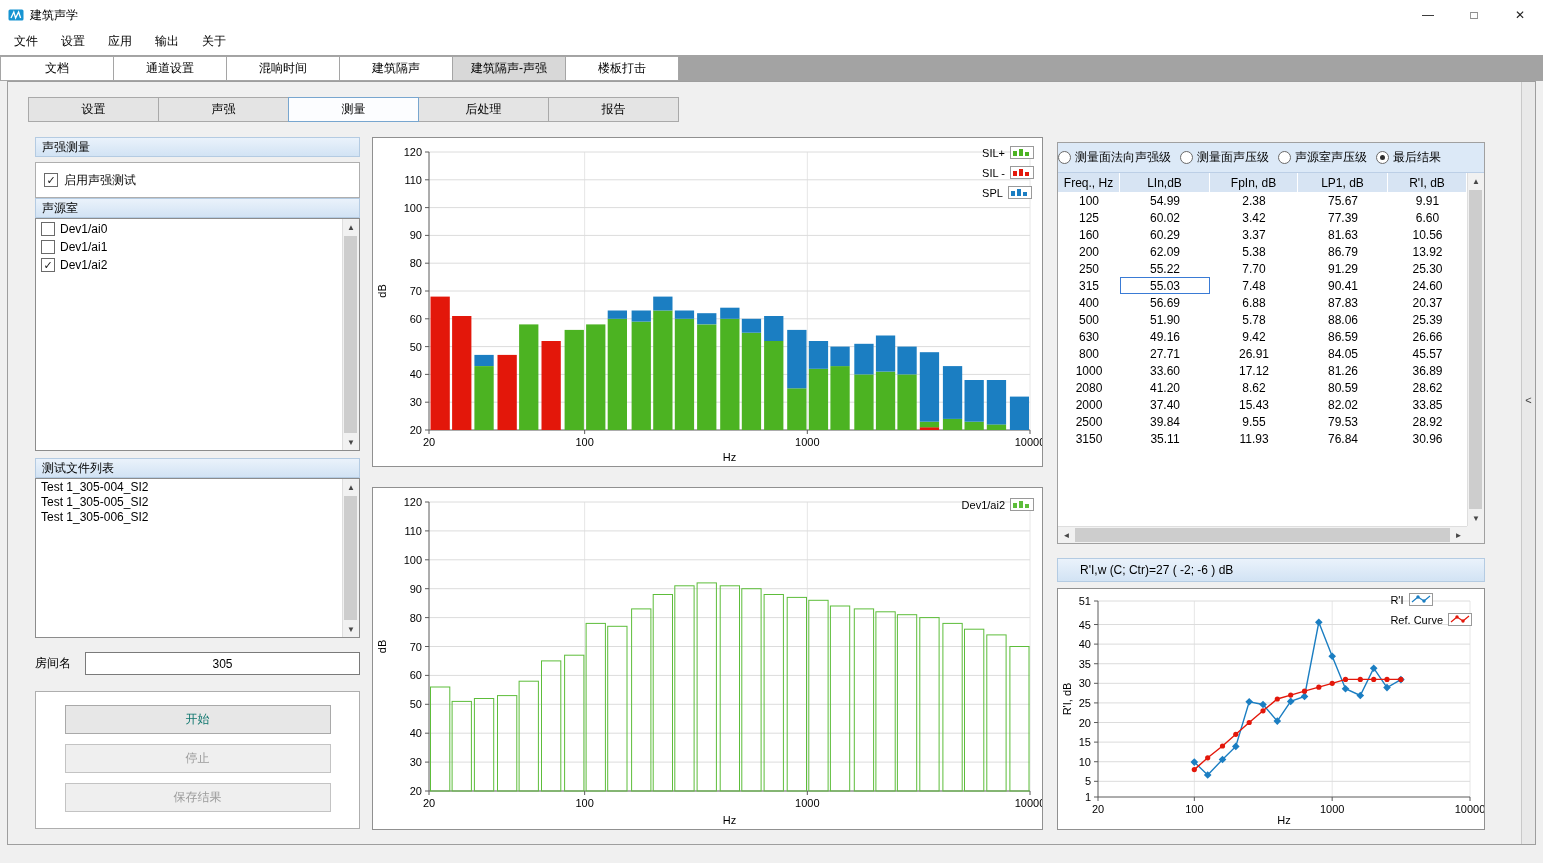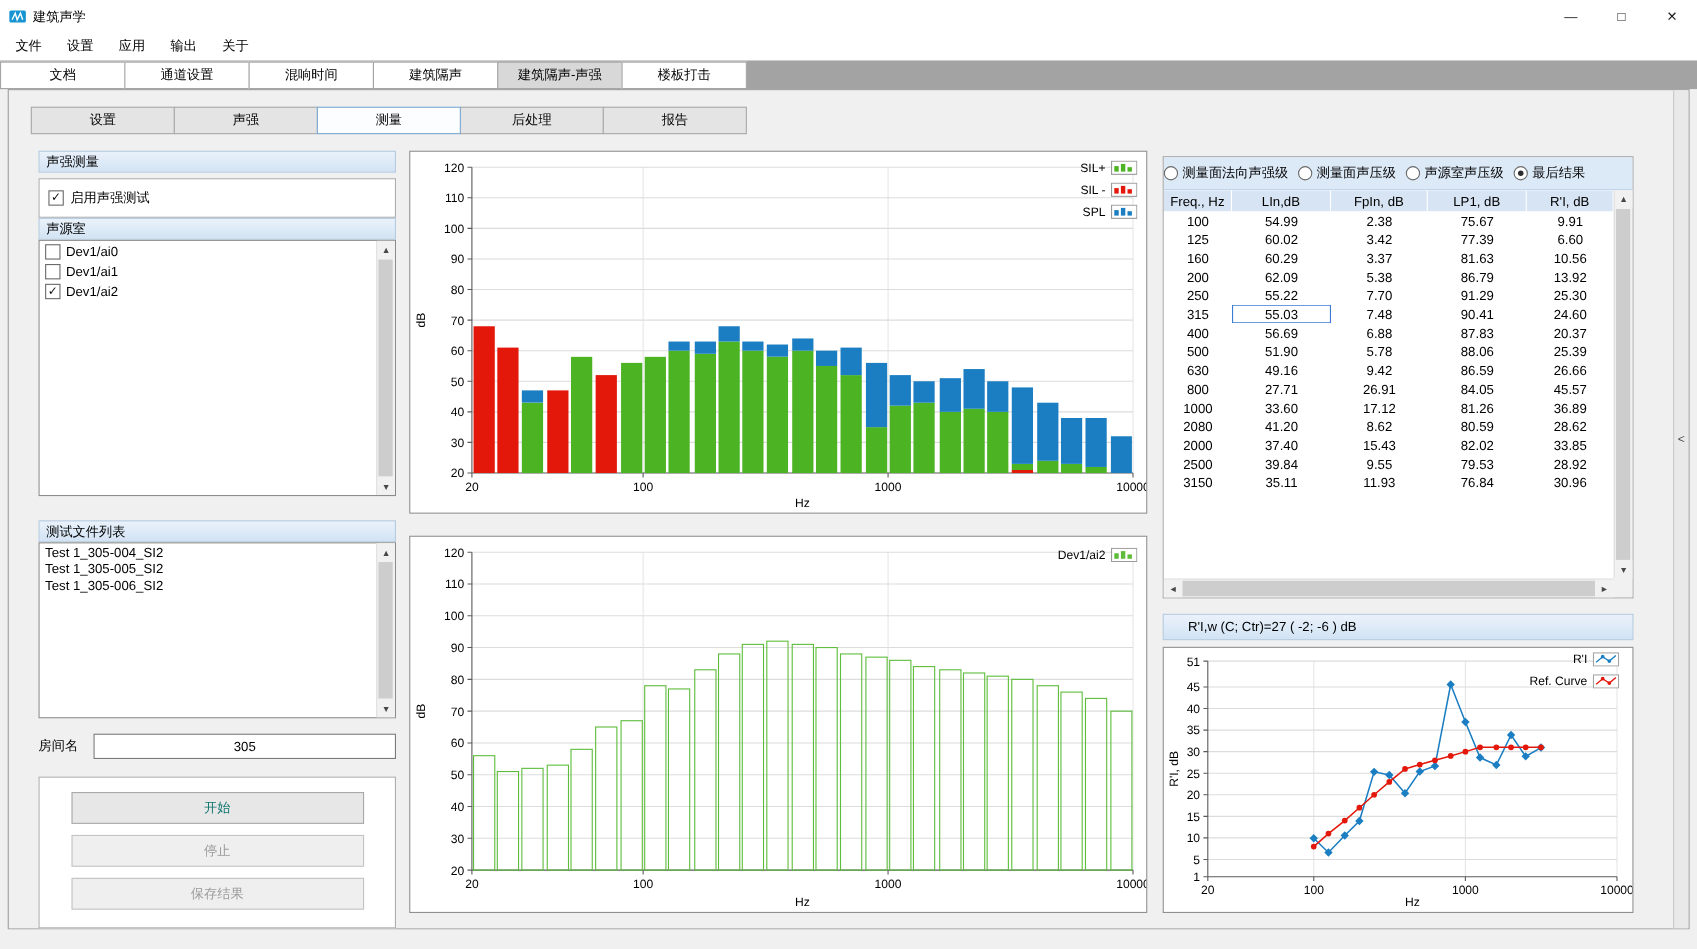--- a/index.html
+++ b/index.html
@@ -25,21 +25,21 @@
 .subtab{width:131px;height:25px;background:#e4e4e4;border:1px solid #a9a9a9;margin-left:-1px;display:flex;align-items:center;justify-content:center}
 .subtab.selected{background:#fcfdff;border-color:#78a6cf;z-index:2}
 
 .left-col{position:absolute;left:27px;top:55px;width:325px}
 .sec-header{height:20px;line-height:18px;padding-left:6px;background:linear-gradient(#eaf2fb,#d2e3f4);border:1px solid #b4cbe2}
 .enable-box{height:36px;margin:5px 0 0;background:#fff;border:1px solid #aeaeae;display:flex;align-items:center;gap:6px;padding-left:8px}
 .checkbox{width:14px;height:14px;border:1px solid #6a6a6a;background:#fff;display:inline-flex;align-items:center;justify-content:center;font-size:11px;line-height:1;color:#111;flex:none}
 .list-box{position:relative;background:#fff;border:1px solid #8c8c8c}
 .list-box.channels{height:233px}
 .list-box.files{height:160px;margin-top:0}
-.hdr-gap{margin-top:22px}
+.hdr-gap{margin-top:7px}
 .items{position:absolute;left:1px;top:1px;right:18px;bottom:1px;overflow:hidden}
 .check-row{display:flex;align-items:center;gap:5px;padding:2px 2px 2px 4px}
 .file-item{padding:0 4px;line-height:15px}
 .vscroll{position:absolute;top:0;right:0;bottom:0;width:17px;background:#f1f1f1;border-left:1px solid #dedede}
 .sarrow{display:flex;align-items:center;justify-content:center;font-size:8px;color:#474747;background:#f1f1f1}
 .vscroll .sarrow{position:absolute;left:0;width:16px;height:16px}
 .vscroll .up{top:0}
 .vscroll .down{bottom:0}
 .sthumb{position:absolute;left:1px;right:2px;top:17px;bottom:17px;background:#cdcdcd}
 .room-row{display:flex;align-items:center;margin-top:14px}
@@ -50,21 +50,21 @@
 .cmd-btn:disabled{color:#9b9b9b;background:#efefef;border-color:#c3c3c3}
 
 .panel{position:absolute;background:#fff;border:1px solid #909090}
 #si-panel{left:364px;top:55px;width:671px;height:330px}
 #spl-panel{left:364px;top:405px;width:671px;height:343px}
 #ri-panel{left:1049px;top:506px;width:428px;height:242px}
 .legend{position:absolute}
 #legend-0{top:8px;right:8px}
 #legend-1{top:10px;right:8px}
 #legend-2{top:4px;right:12px}
-.legend-row{display:flex;align-items:center;justify-content:flex-end;gap:5px;margin-bottom:7px;font-size:11px}
+.legend-row{display:flex;align-items:center;gap:5px;margin-bottom:7px;font-size:11px}
 
 .right-top{position:absolute;left:1049px;top:60px;width:428px;height:402px;background:#fff;border:1px solid #a0a0a0}
 .radio-bar{height:30px;background:#dce9f7;border-bottom:1px solid #bccfe6;display:flex;align-items:center;gap:9px;padding:0 0}
 .radio-row{display:flex;align-items:center;gap:4px;white-space:nowrap}
 .radio{width:13px;height:13px;border:1px solid #6a6a6a;border-radius:50%;background:#fff;position:relative;flex:none}
 .radio.checked::after{content:"";position:absolute;left:3px;top:3px;right:3px;bottom:3px;border-radius:50%;background:#2d2d2d}
 .table-grid{position:absolute;left:0;top:30px;right:17px;bottom:17px;background:#fff;overflow:hidden}
 .trow{display:flex;height:17px}
 .trow.thead{height:19px;background:#d7e4f3}
 .tcell{display:flex;align-items:center;justify-content:center;overflow:hidden}

